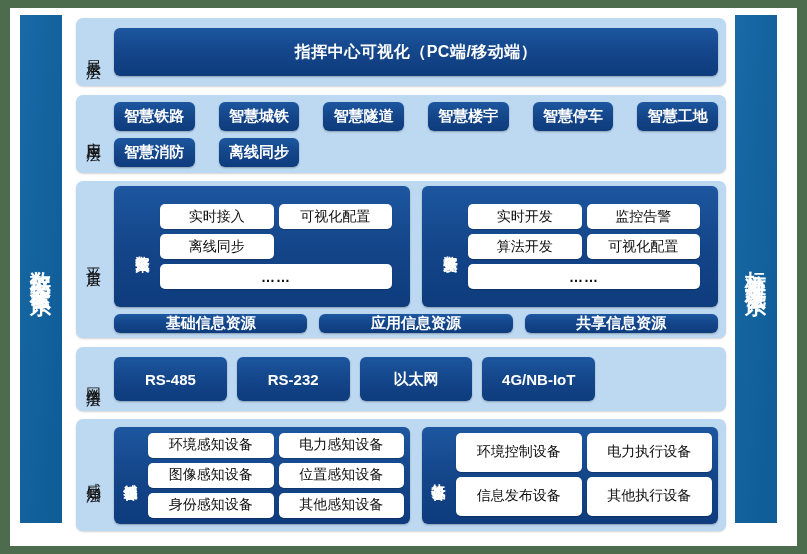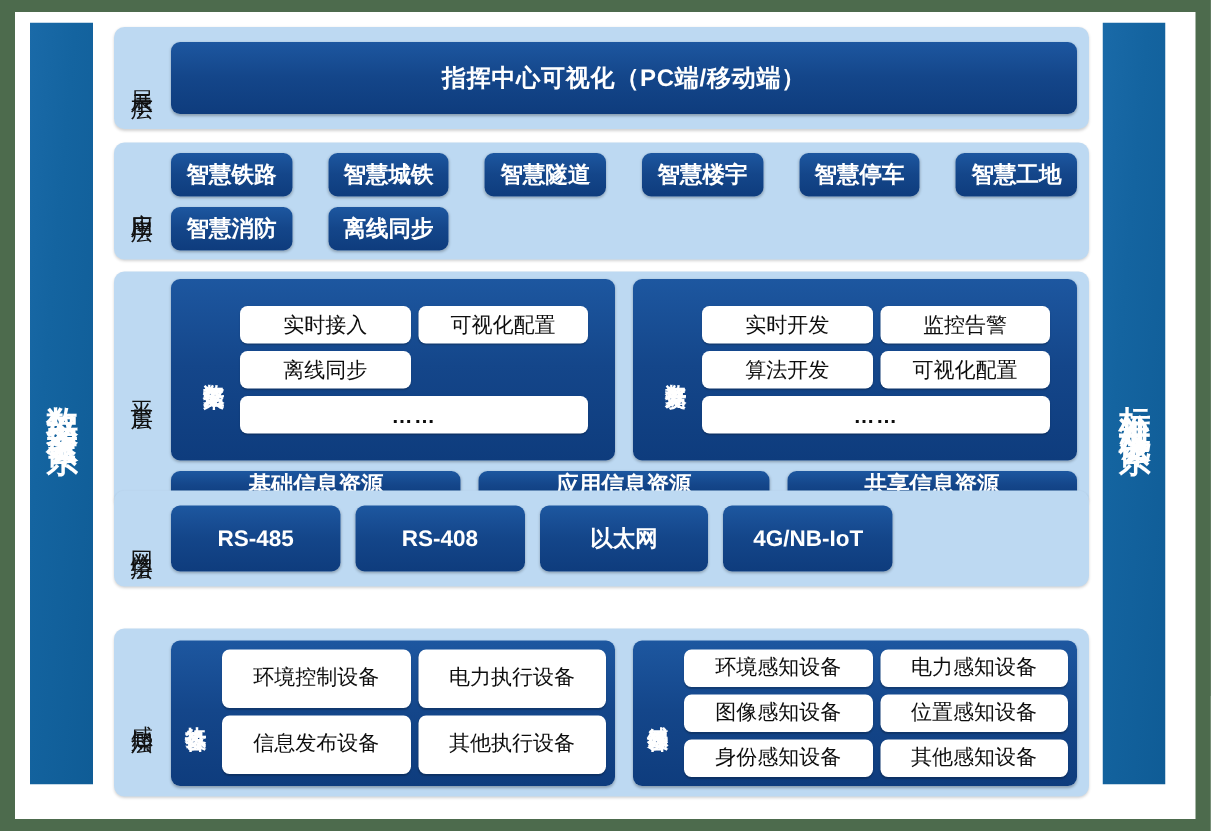--- a/index.html
+++ b/index.html
@@ -199,21 +199,21 @@
 
   .plat-bottom {
     display: grid;
     grid-template-columns: repeat(3, 1fr);
     gap: 12px;
     height: 29px;
   }
   .plat-bottom .dk { font-size: 15px; }
 
   
-  #network-layer { top: 327px; height: 64px; }
+  #network-layer { top: 347px; height: 64px; }
   .net-grid {
     display: grid;
     grid-template-columns: repeat(5, 1fr);
     gap: 10px;
     height: 44px;
   }
   .net-grid .dk { font-size: 15px; }
 
   
   #sensing-layer { top: 419px; height: 112px; }
@@ -340,57 +340,57 @@
     </div>
   </div>
 
   <div class="layer" id="network-layer">
     <div class="layer-label">
       <span>网络层</span>
     </div>
     <div class="layer-body">
       <div class="net-grid">
         <div class="dk">RS-485</div>
-        <div class="dk">RS-408</div>
+        <div class="dk">RS-232</div>
         <div class="dk">以太网</div>
         <div class="dk">4G/NB-IoT</div>
       </div>
     </div>
   </div>
 
   <div class="layer" id="sensing-layer">
     <div class="layer-label">
       <span>感知层</span>
     </div>
     <div class="layer-body">
       <div class="sense-row">
-
-        <div class="sense-group">
-          <div class="sense-group-label">
-            <span>执行设备</span>
-          </div>
-          <div class="sense-group-body rows2">
-            <div class="wt">环境控制设备</div>
-            <div class="wt">电力执行设备</div>
-            <div class="wt">信息发布设备</div>
-            <div class="wt">其他执行设备</div>
-          </div>
-        </div>
 
         <div class="sense-group">
           <div class="sense-group-label">
             <span>感知设备</span>
           </div>
           <div class="sense-group-body rows3">
             <div class="wt">环境感知设备</div>
             <div class="wt">电力感知设备</div>
             <div class="wt">图像感知设备</div>
             <div class="wt">位置感知设备</div>
             <div class="wt">身份感知设备</div>
             <div class="wt">其他感知设备</div>
           </div>
         </div>
 
+        <div class="sense-group">
+          <div class="sense-group-label">
+            <span>执行设备</span>
+          </div>
+          <div class="sense-group-body rows2">
+            <div class="wt">环境控制设备</div>
+            <div class="wt">电力执行设备</div>
+            <div class="wt">信息发布设备</div>
+            <div class="wt">其他执行设备</div>
+          </div>
+        </div>
+
       </div>
     </div>
   </div>
 
 </div>
 
 </body></html>

